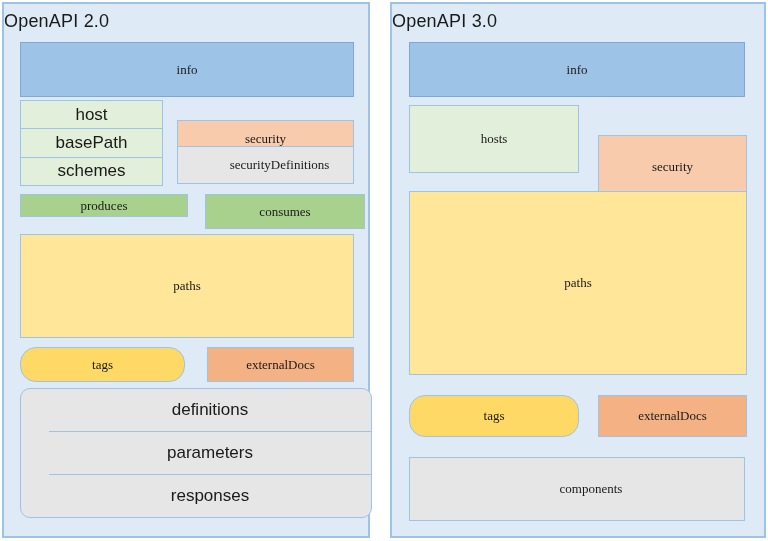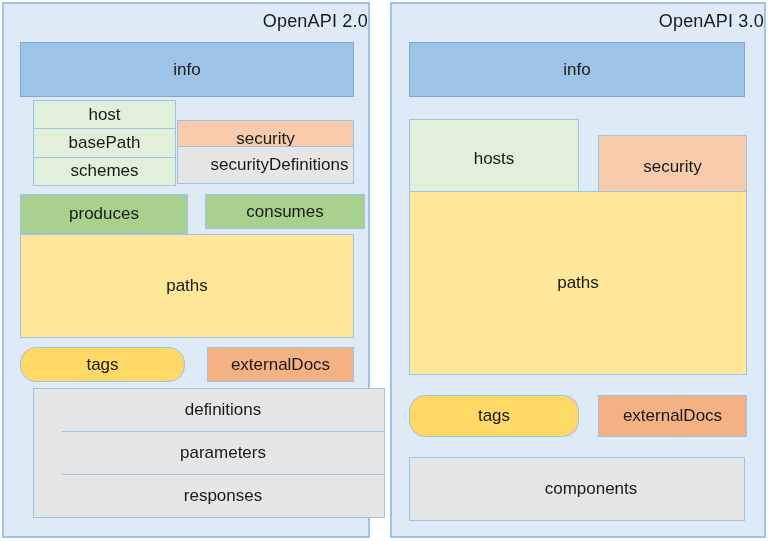--- a/index.html
+++ b/index.html
@@ -21,39 +21,39 @@
     top: 2px;
     height: 536px;
     background: var(--panel_bg, #DEEBF7);
     border: 2px solid var(--panel_border, #9DC3E6);
   }
   .panel-left  { left: 2px;   width: 368px; }
   .panel-right { left: 390px; width: 376px; }
   .panel-title {
     position: absolute;
     top: 7px; left: 0; right: 0;
-    text-align: right;
+    text-align: left;
     font-size: 18px;
     letter-spacing: 0.2px;
   }
   .box {
     position: absolute;
     display: flex;
     align-items: center;
     justify-content: center;
-    font-size: 17px;
+    font-size: 13px;
     border: 1.5px solid var(--box_border, #9DC3E6);
     text-align: center;
+    font-family: Liberation Serif, serif;
   }
   .stack {
     position: absolute;
     display: flex;
     flex-direction: column;
     border: 1.5px solid var(--box_border, #9DC3E6);
-    margin-left: 13px;
   }
   .stack .row {
     flex: 1;
     display: flex;
     align-items: center;
     justify-content: center;
     font-size: 17px;
     border-top: 1.5px solid var(--box_border, #9DC3E6);
   }
   .stack .row:first-child { border-top: none; }
@@ -65,30 +65,30 @@
   .c-orange  { background: var(--orange, #F4B183); }
   .c-lyellow { background: var(--light_yellow, #FFE699); }
   .c-gold    { background: var(--gold, #FFD966); border-radius: 16px; }
   .c-gray    { background: var(--gray, #E7E6E6); padding-left: 28px; }
 
   
   .l-info      { left: 16px;  top: 38px;  width: 334px; height: 55px;  }
   .l-hostgroup { left: 16px;  top: 96px;  width: 143px; height: 86px;  }
   .l-security  { left: 173px; top: 100px; width: 177px; height: 38px;  }
   .l-secdefs   { left: 173px; top: 142px; width: 177px; height: 38px;  }
-  .l-produces  { left: 16px;  top: 190px; width: 168px; height: 40px;  }
+  .l-produces  { left: 16px;  top: 190px; width: 168px; height: 23px;  }
   .l-consumes  { left: 201px; top: 190px; width: 160px; height: 35px;  }
   .l-paths     { left: 16px;  top: 230px; width: 334px; height: 104px; }
   .l-tags      { left: 16px;  top: 343px; width: 165px; height: 35px;  }
   .l-extdocs   { left: 203px; top: 343px; width: 147px; height: 35px;  }
-  .l-graygroup { left: 16px;  top: 384px; width: 352px; height: 130px; }
+  .l-graygroup { left: 16px;  top: 384px; width: 352px; height: 130px; border-radius: 10px; }
 
   
   .r-info       { left: 17px;  top: 38px;  width: 336px; height: 55px;  }
-  .r-hosts      { left: 17px;  top: 115px; width: 170px; height: 80px; text-align: right;  }
+  .r-hosts      { left: 17px;  top: 101px; width: 170px; height: 68px; text-align: right;  }
   .r-security   { left: 206px; top: 115px; width: 149px; height: 64px;  }
   .r-paths      { left: 17px;  top: 187px; width: 338px; height: 184px; }
   .r-tags       { left: 17px;  top: 391px; width: 170px; height: 42px;  }
   .r-extdocs    { left: 206px; top: 391px; width: 149px; height: 42px;  }
   .r-components { left: 17px;  top: 453px; width: 336px; height: 64px;  }
 </style>
 </head>
 <body>
 
 <div class="stage">

